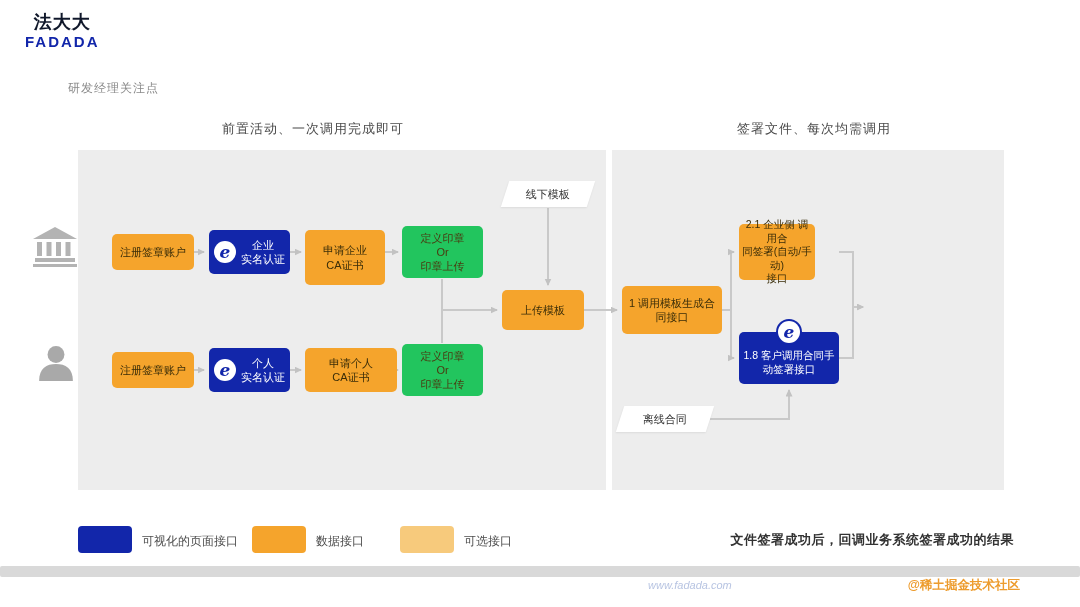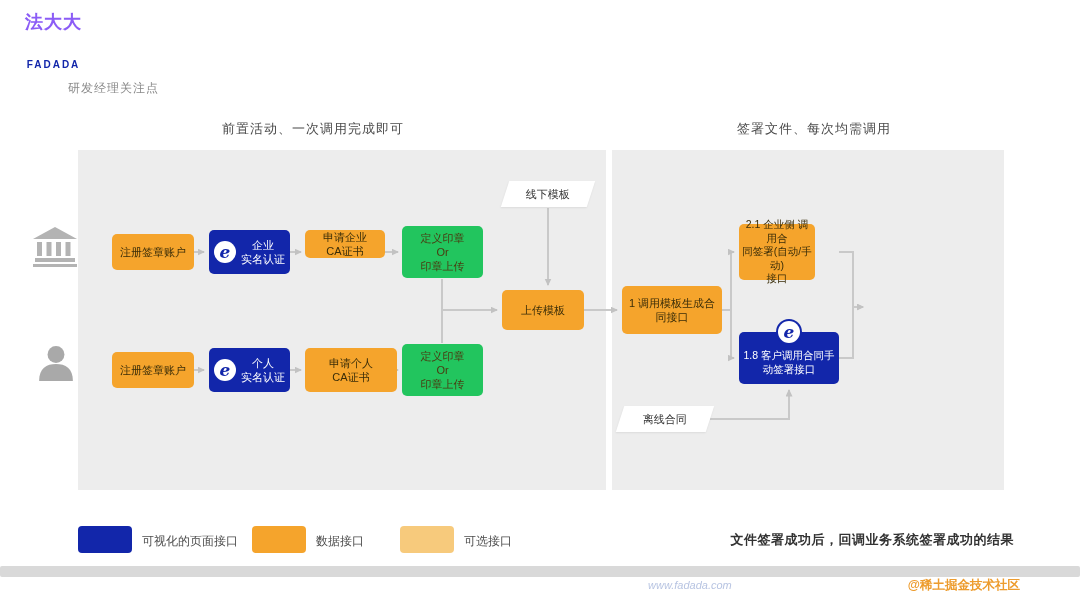--- a/index.html
+++ b/index.html
@@ -2,22 +2,22 @@
 <html><head>
 <meta charset="utf-8">
 <style>
   * { margin:0; padding:0; box-sizing:border-box; }
   html,body { background:#ffffff; }
   body { font-family:"Liberation Sans","DejaVu Sans",sans-serif; }
   .stage { position:relative; width:1080px; height:607px; background:#fff; overflow:hidden; }
 
   
   .logo { position:absolute; left:25px; top:13px; text-align:center; }
-  .logo-cn { font-size:18px; font-weight:bold; color:#8b5cf6; letter-spacing:1px; line-height:1.1; }
-  .logo-en { font-size:10px; font-weight:bold; color:#1226aa; letter-spacing:2px;margin-top:26px; }
+  .logo-cn { font-size:18px; font-weight:bold; color:#0f172a; letter-spacing:1px; line-height:1.1; }
+  .logo-en { font-size:15px; font-weight:bold; color:#1226aa; letter-spacing:2px; }
   .title { position:absolute; left:95px; top:24px; font-size:22px; font-weight:bold; color:#1e1e1e; letter-spacing:2px; }
   .subtitle { position:absolute; left:68px; top:80px; font-size:12px; color:#8a8a8a; letter-spacing:1px; }
 
   .section-title { position:absolute; top:120px; font-size:13px; color:#4a4a4a; letter-spacing:1px; }
   .st-left { left:222px; }
   .st-right { left:737px; }
 
   
   .panel { position:absolute; top:150px; height:340px; background:#ededed; }
   .panel-left { left:78px; width:528px; }
@@ -34,21 +34,21 @@
   
   .fbox { position:absolute; display:flex; align-items:center; justify-content:center;
           text-align:center; border-radius:5px; font-size:11px; line-height:1.3;
           white-space:pre-line; padding:2px 3px; }
   .orange { background:#F5A42C; color:#3a2d08; }
   .light  { background:#22c55e; color:#4a3a10; }
   .blue   { background:#1226AA; color:#ffffff; }
 
   .b-ent-register { left:112px; top:234px; width:82px; height:36px; }
   .b-ent-auth     { left:209px; top:230px; width:81px; height:44px; }
-  .b-ent-ca       { left:305px; top:230px; width:80px; height:28px; }
+  .b-ent-ca       { left:305px; top:230px; width:80px; height:55px; }
   .b-ent-seal     { left:402px; top:226px; width:81px; height:52px; }
   .b-per-register { left:112px; top:352px; width:82px; height:36px; }
   .b-per-auth     { left:209px; top:348px; width:81px; height:44px; }
   .b-per-ca       { left:305px; top:348px; width:92px; height:44px; }
   .b-per-seal     { left:402px; top:344px; width:81px; height:52px; }
   .b-upload       { left:502px; top:290px; width:82px; height:40px; }
   .b-step1        { left:622px; top:286px; width:100px; height:48px; }
   .b-step21       { left:739px; top:224px; width:76px; height:56px; font-size:10.5px; }
   .b-step22       { left:739px; top:332px; width:100px; height:52px; font-size:10.5px; padding-top:12px; }
   .b-step3        { left:868px; top:280px; width:99px;  height:54px; }

